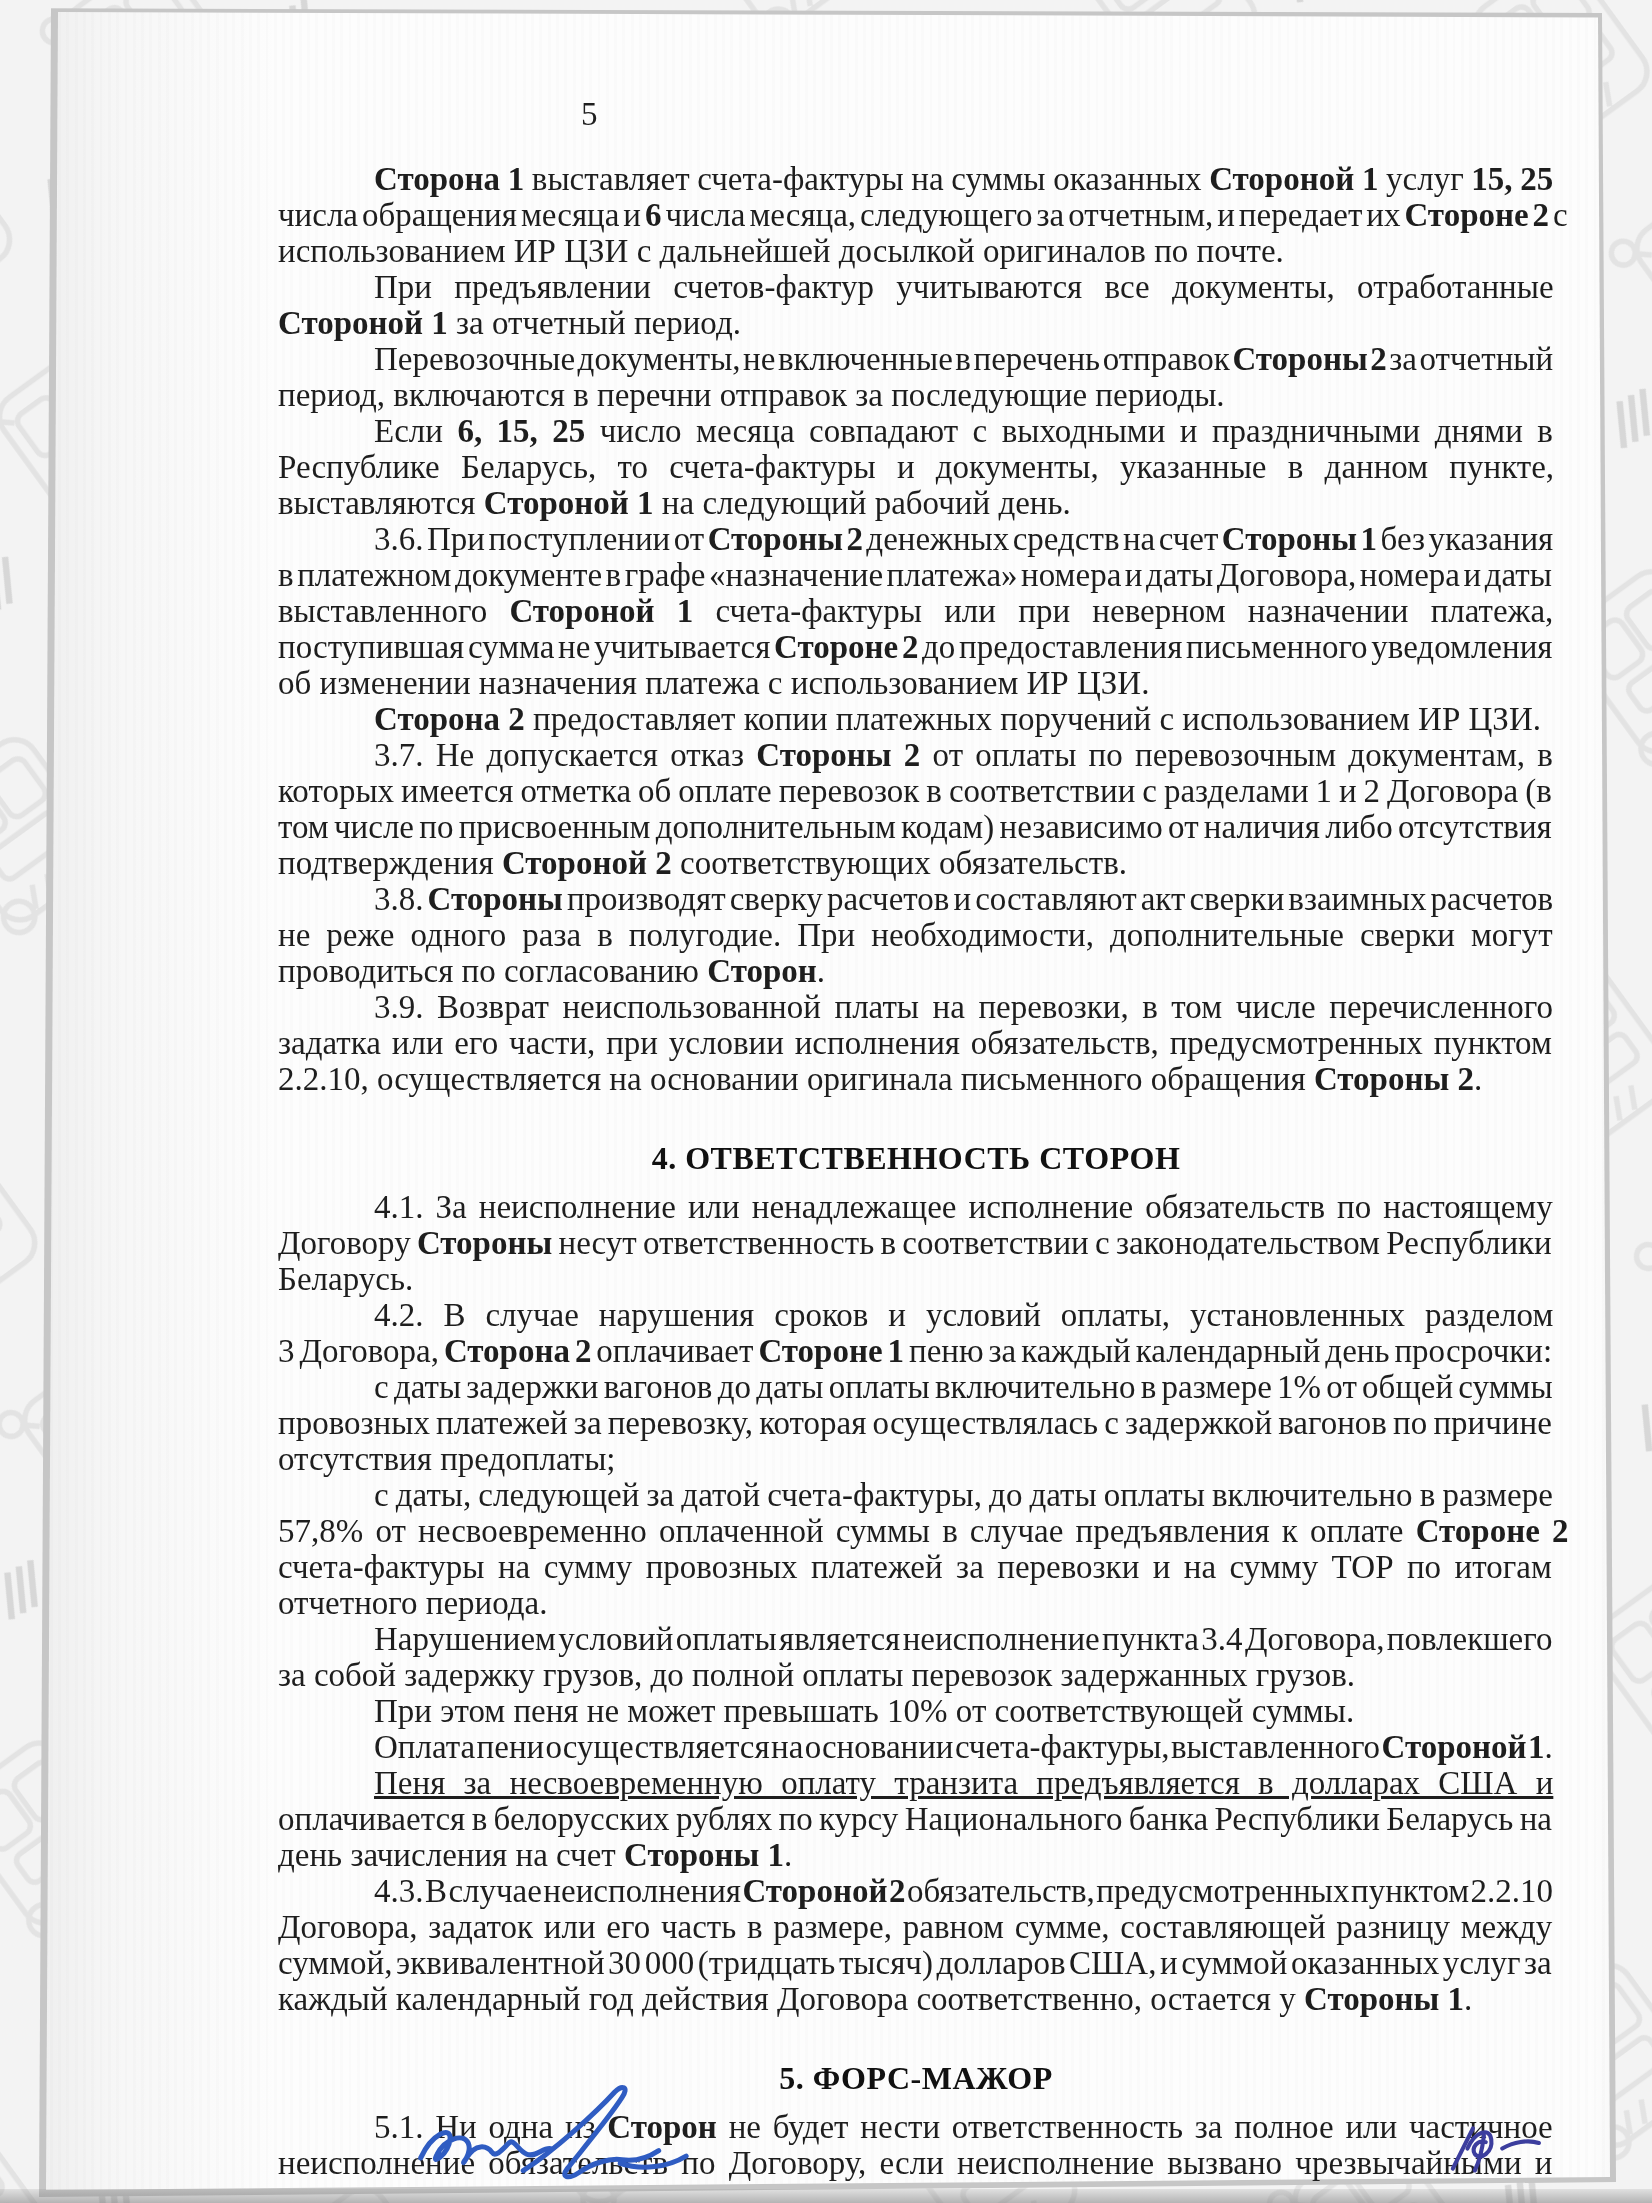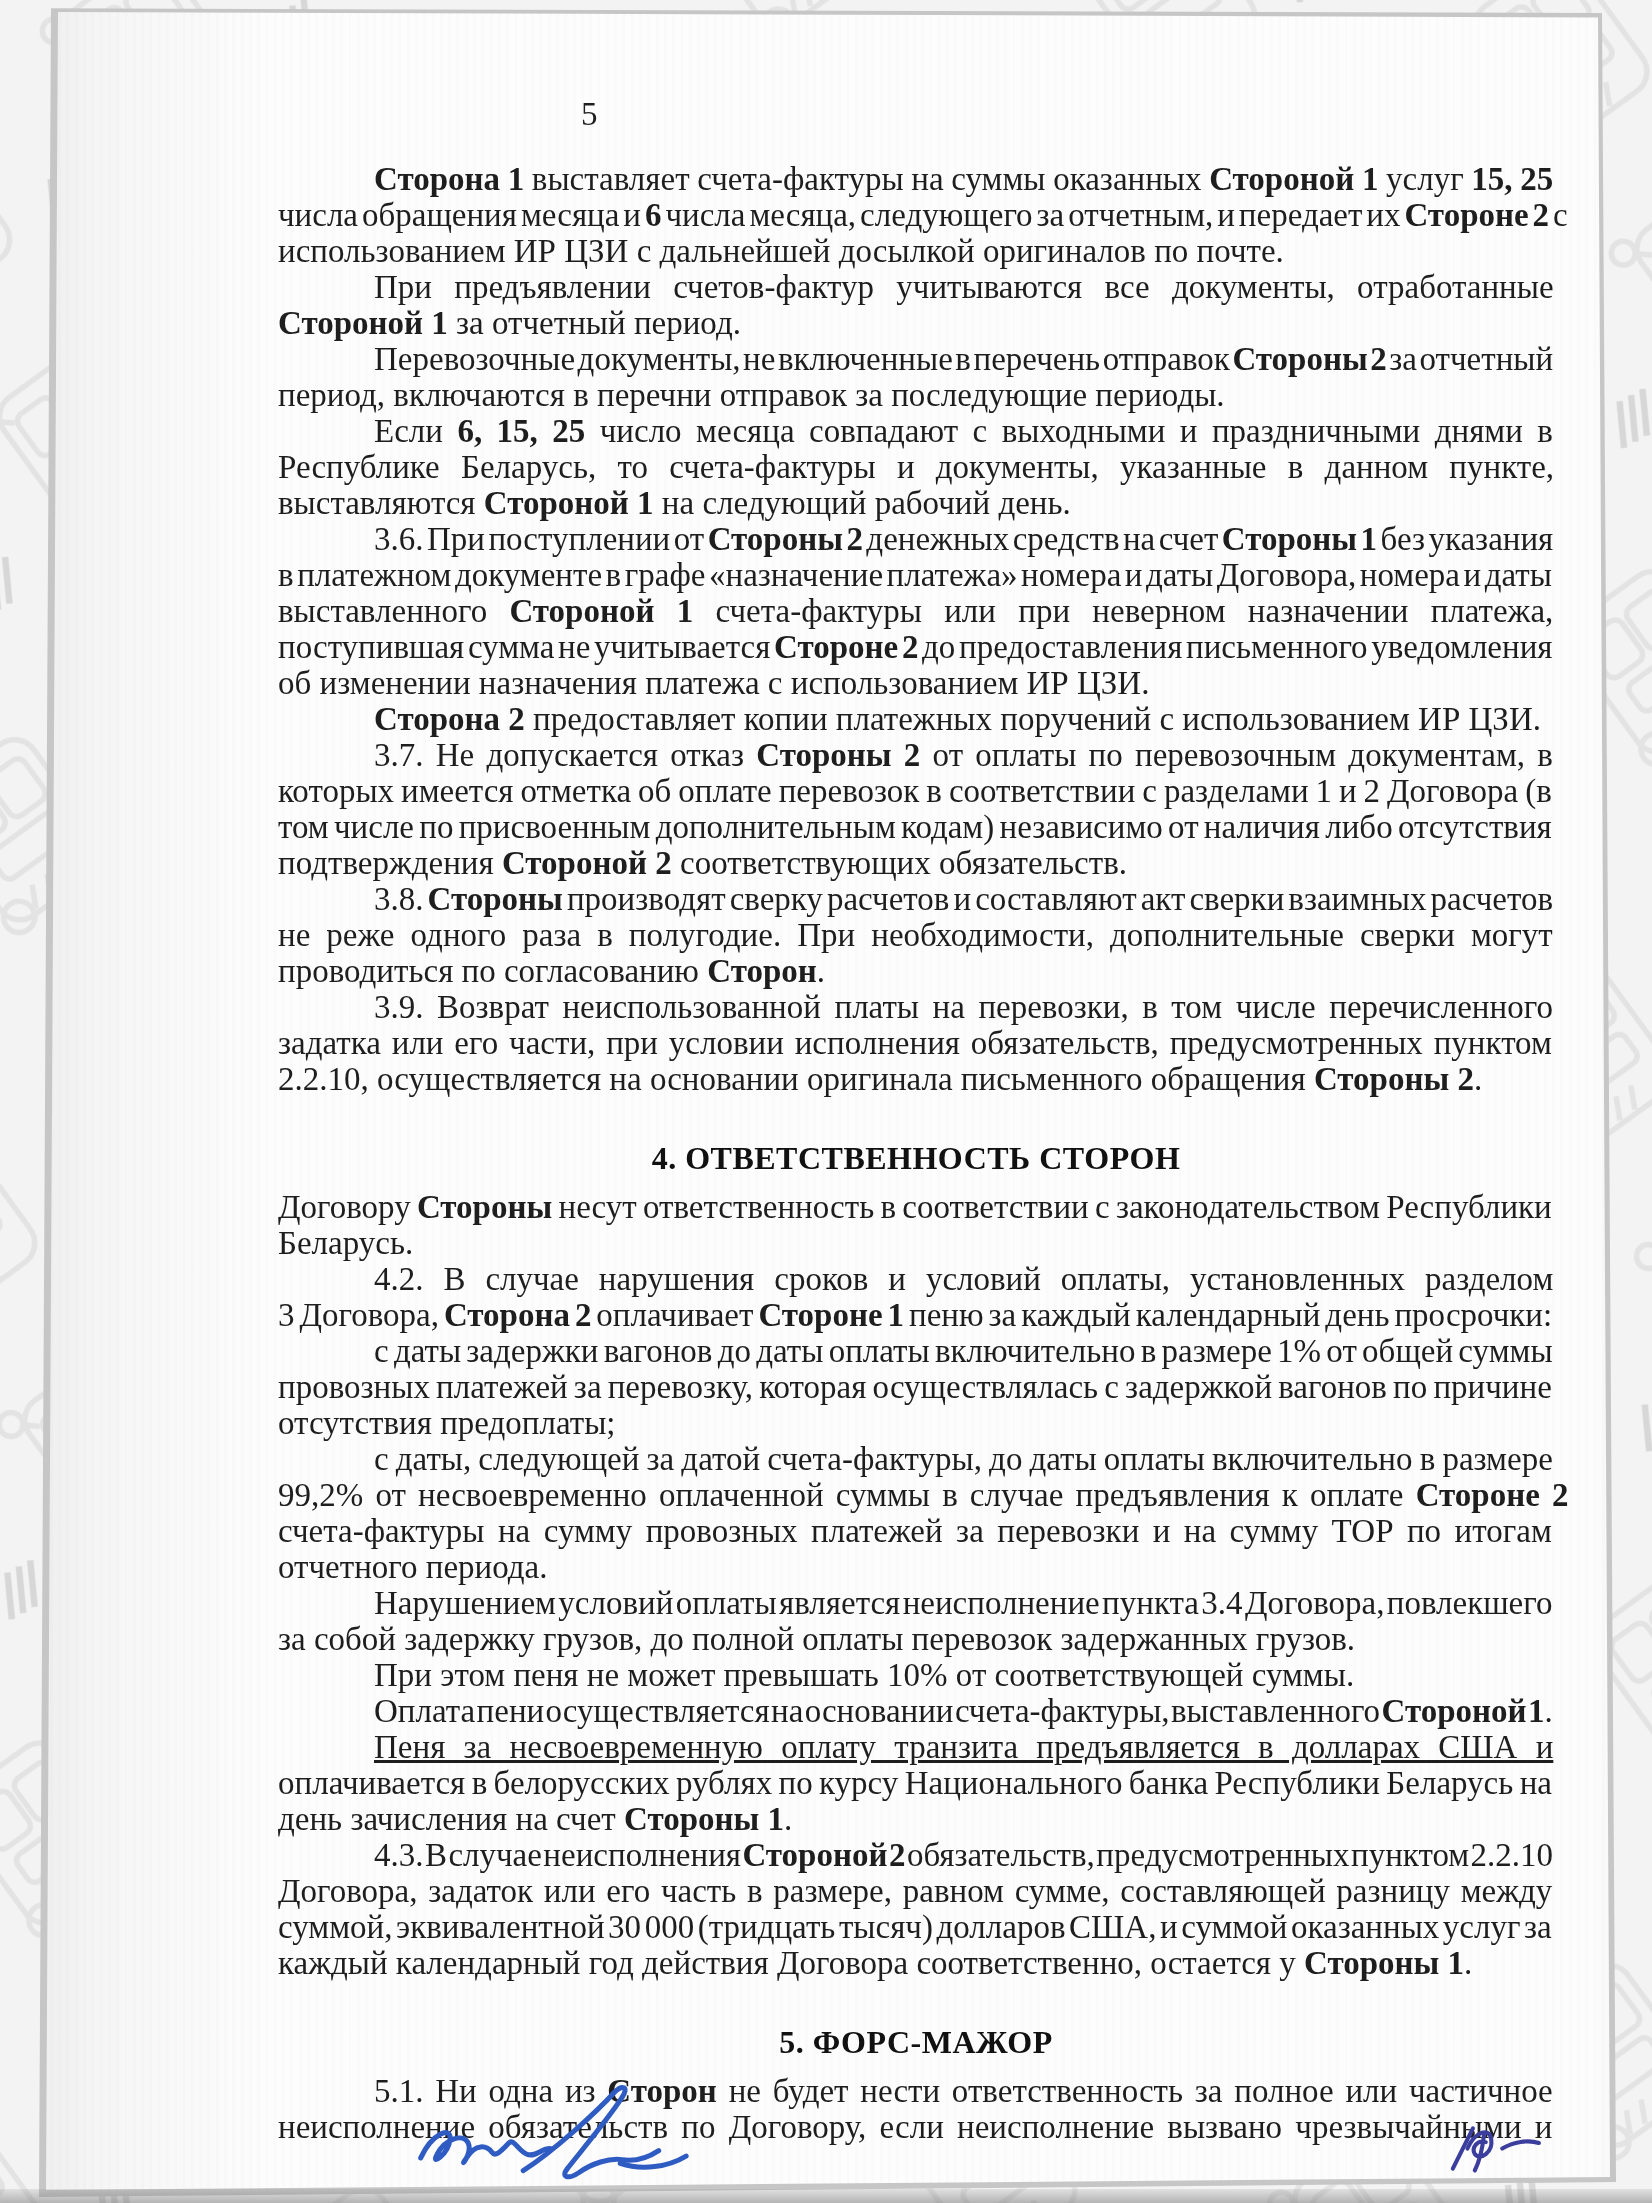--- a/index.html
+++ b/index.html
@@ -122,35 +122,36 @@
           <div class="ln"><span style="word-spacing: 7.8px;"><span>не реже одного раза в полугодие. При необходимости, дополнительные сверки могут</span></span></div>
           <div class="ln last"><span style="word-spacing: 0px;"><span>проводиться по согласованию </span><b>Сторон</b><span>.</span></span></div>
         </div>
         <div class="para">
           <div class="ln ind"><span style="word-spacing: 5.3px;"><span>3.9. Возврат неиспользованной платы на перевозки, в том числе перечисленного</span></span></div>
           <div class="ln"><span style="word-spacing: 2.6px;"><span>задатка или его части, при условии исполнения обязательств, предусмотренных пунктом</span></span></div>
           <div class="ln last"><span style="word-spacing: 0px;"><span>2.2.10, осуществляется на основании оригинала письменного обращения </span><b>Стороны 2</b><span>.</span></span></div>
         </div>
         <h2 class="heading">4. ОТВЕТСТВЕННОСТЬ СТОРОН</h2>
         <div class="para">
+          <div class="ln ind"><span style="word-spacing: 3.8px;"><span>4.1. За неисполнение или ненадлежащее исполнение обязательств по настоящему</span></span></div>
           <div class="ln"><span style="word-spacing: -2px;"><span>Договору </span><b>Стороны</b><span> несут ответственность в соответствии с законодательством Республики</span></span></div>
           <div class="ln last"><span style="word-spacing: 0px;"><span>Беларусь.</span></span></div>
         </div>
         <div class="para">
           <div class="ln ind"><span style="word-spacing: 11.7px;"><span>4.2. В случае нарушения сроков и условий оплаты, установленных разделом</span></span></div>
           <div class="ln"><span style="word-spacing: -3.3px;"><span>3 Договора, </span><b>Сторона 2</b><span> оплачивает </span><b>Стороне 1</b><span> пеню за каждый календарный день просрочки:</span></span></div>
         </div>
         <div class="para">
           <div class="ln ind"><span style="word-spacing: -3px; text-align: center;"><span>с даты задержки вагонов до даты оплаты включительно в размере 1% от общей суммы</span></span></div>
           <div class="ln"><span style="word-spacing: -2.1px;"><span>провозных платежей за перевозку, которая осуществлялась с задержкой вагонов по причине</span></span></div>
           <div class="ln last"><span style="word-spacing: 0px;"><span>отсутствия предоплаты;</span></span></div>
         </div>
         <div class="para">
           <div class="ln ind"><span style="word-spacing: -1.1px;"><span>с даты, следующей за датой счета-фактуры, до даты оплаты включительно в размере</span></span></div>
-          <div class="ln"><span style="word-spacing: 3.9px;"><span>99,2% от несвоевременно оплаченной суммы в случае предъявления к оплате </span><b>Стороне 2</b></span></div>
+          <div class="ln"><span style="word-spacing: 3.9px;"><span>57,8% от несвоевременно оплаченной суммы в случае предъявления к оплате </span><b>Стороне 2</b></span></div>
           <div class="ln"><span style="word-spacing: 5.2px;"><span>счета-фактуры на сумму провозных платежей за перевозки и на сумму ТОР по итогам</span></span></div>
           <div class="ln last"><span style="word-spacing: 0px;"><span>отчетного периода.</span></span></div>
         </div>
         <div class="para">
           <div class="ln ind"><span style="word-spacing: -5.9px;"><span>Нарушением условий оплаты является неисполнение пункта 3.4 Договора, повлекшего</span></span></div>
           <div class="ln last"><span style="word-spacing: 0px;"><span>за собой задержку грузов, до полной оплаты перевозок задержанных грузов.</span></span></div>
         </div>
         <div class="para">
           <div class="ln ind last"><span style="word-spacing: 0px;"><span>При этом пеня не может превышать 10% от соответствующей суммы.</span></span></div>
         </div>

